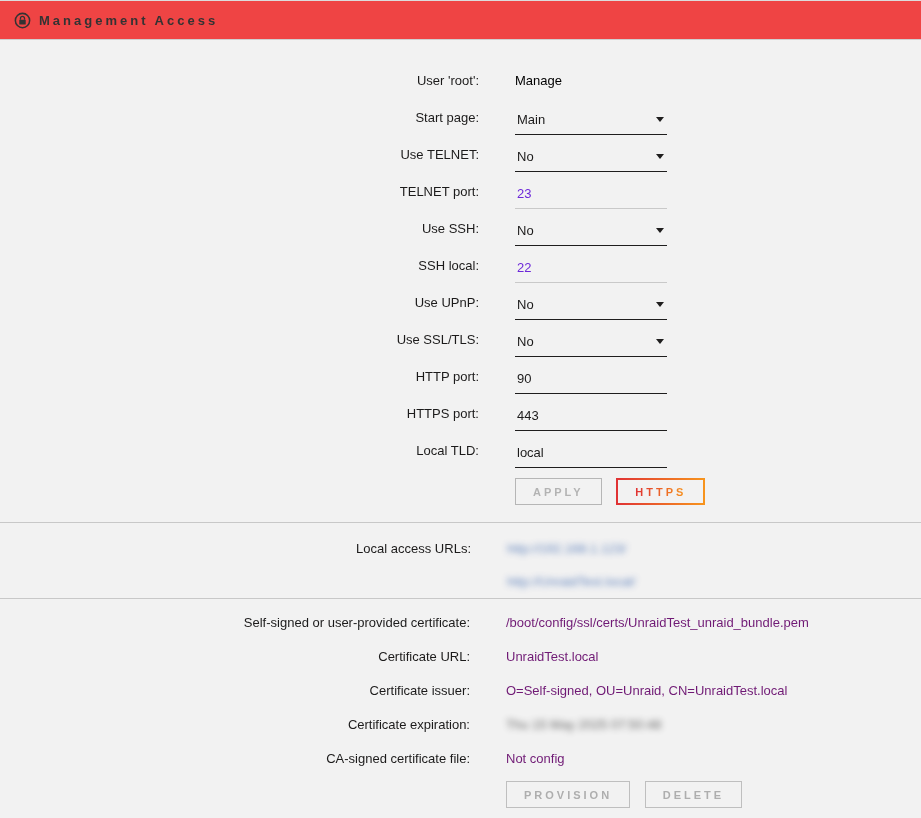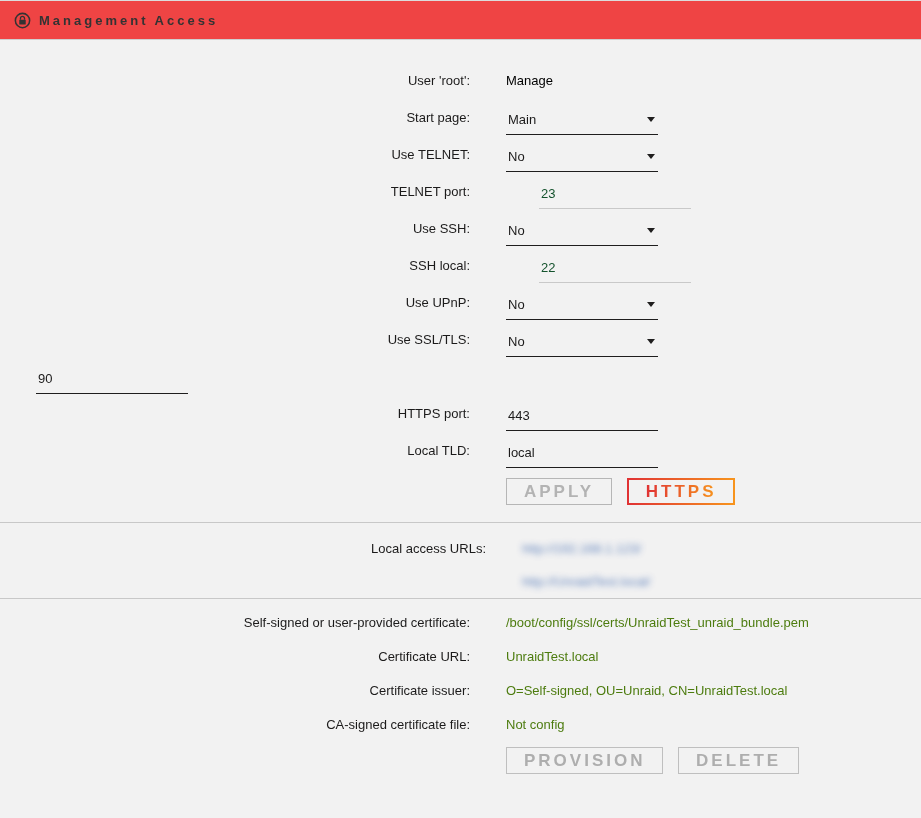--- a/index.html
+++ b/index.html
@@ -29,58 +29,57 @@
     letter-spacing:3px;
     color:#333;
   }
 
   
   .row { display:grid; grid-template-columns:470px 1fr; }
   .lbl { text-align:right; color:#1c1b1b; }
   .valcol { margin-left:36px; }
 
   
-  .form-section { padding-top:21px; }
+  .form-section { padding-top:21px;padding-left:9px; }
   .frow { height:37px; align-items:end; }
   .frow .lbl { padding-bottom:10px; }
   .field {
     width:152px;
     border-bottom:1px solid #1f1e1e;
     padding:0 2px 7px 2px;
     position:relative;
     color:#1c1b1b;
     background:transparent;
     cursor:pointer;
   }
   .field.disabled {
     border-bottom-color:#c9c9c9;
-    color:#14532d;
+    color:#6d28d9;
     cursor:default;
-    margin-left:33px;
   }
   .field .arrow {
     position:absolute;
     right:3px;
     bottom:12px;
     width:0; height:0;
     border-left:4px solid transparent;
     border-right:4px solid transparent;
     border-top:5px solid #1f1e1e;
   }
   .link { color:#000000; text-decoration:none; cursor:pointer; padding-bottom:10px; display:inline-block; }
 
   
   .btnrow { margin-top:10px; }
   .btn {
     display:inline-block;
     height:27px;
     line-height:24px;
     padding:0 17px;
     font-family:"Liberation Sans","DejaVu Sans",sans-serif;
-    font-size:17px;
+    font-size:11px;
     font-weight:bold;
     letter-spacing:3px;
     text-align:center;
     background:transparent;
     cursor:pointer;
   }
   .btn-apply {
     border:1px solid #b6b6b6;
     color:#b3b3b3;
     margin-right:11px;
@@ -105,21 +104,21 @@
     border:1px solid #bfbfbf;
     color:#aeaeae;
     margin-right:11px;
     min-width:80px;
   }
 
   
   .section2 {
     border-top:1px solid #c8c8c8;
     margin-top:17px;
-    padding:9px 0 0 16px;
+    padding:9px 0 0 1px;
   }
   .srow { height:33px; align-items:center; }
   .section3 {
     border-top:1px solid #c8c8c8;
     padding:6px 0 10px 0;
   }
   .crow { height:34px; align-items:center; }
 
   .blur-link {
     color:#4a72b4;
@@ -129,21 +128,21 @@
     cursor:pointer;
     display:inline-block;
   }
   .blur-dark {
     color:#4f4f4f;
     filter:blur(3px);
     opacity:.85;
     user-select:none;
     display:inline-block;
   }
-  .plain { color:#4d7c0f; }
+  .plain { color:#701a75; }
 </style>
 </head>
 <body>
 
 <div class="hdr">
   <span class="icon">
     <svg viewBox="0 0 20 20" width="17" height="17">
       <circle cx="10" cy="10" r="8.4" fill="none" stroke="#333" stroke-width="1.8"></circle>
       <path d="M7.6 9.2V7.6a2.4 2.4 0 0 1 4.8 0v1.6" fill="none" stroke="#333" stroke-width="1.6"></path>
       <rect x="6.2" y="9.2" width="7.6" height="5.6" rx="0.8" fill="#333"></rect>
@@ -202,20 +201,21 @@
   </div>
 
   <div class="row frow">
     <div class="lbl">Use SSL/TLS:</div>
     <div class="valcol">
         <div class="field"><span>No</span><span class="arrow"></span></div>
       </div>
   </div>
 
   <div class="row frow">
+    <div class="lbl">HTTP port:</div>
     <div class="valcol">
         <div class="field"><span>90</span></div>
       </div>
   </div>
 
   <div class="row frow">
     <div class="lbl">HTTPS port:</div>
     <div class="valcol">
         <div class="field"><span>443</span></div>
       </div>
@@ -258,20 +258,24 @@
   <div class="row crow">
     <div class="lbl">Certificate URL:</div>
     <div class="valcol plain">UnraidTest.local</div>
   </div>
 
   <div class="row crow">
     <div class="lbl">Certificate issuer:</div>
     <div class="valcol plain">O=Self-signed, OU=Unraid, CN=UnraidTest.local</div>
   </div>
 
+  <div class="row crow">
+    <div class="lbl">Certificate expiration:</div>
+    <div class="valcol"><span class="blur-dark">Thu 15 May 2025 07:50:48</span></div>
+  </div>
 
   <div class="row crow">
     <div class="lbl">CA-signed certificate file:</div>
     <div class="valcol plain">Not config</div>
   </div>
 
   <div class="row" style="margin-top:6px;">
     <div></div>
     <div class="valcol">
       <button class="btn btn-gray">PROVISION</button>

